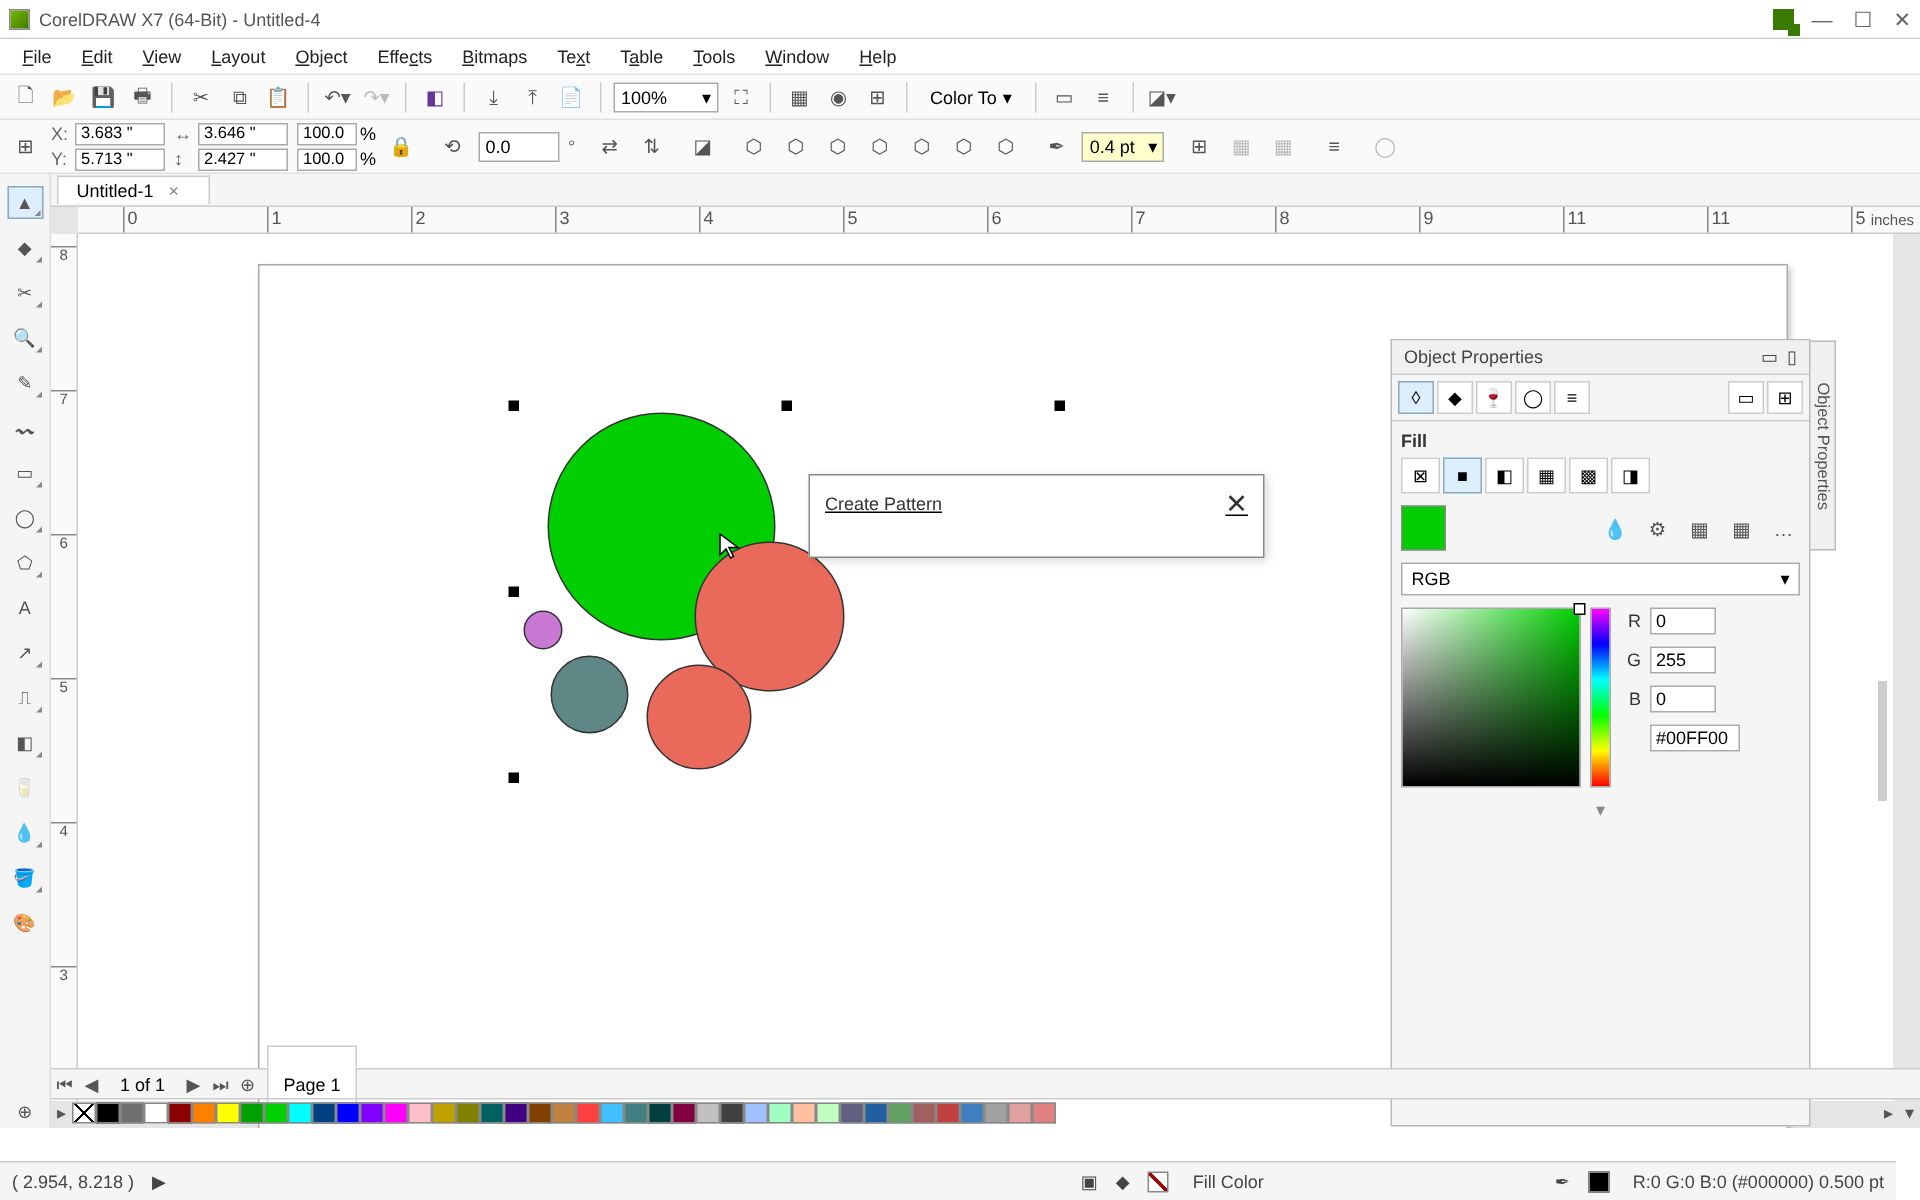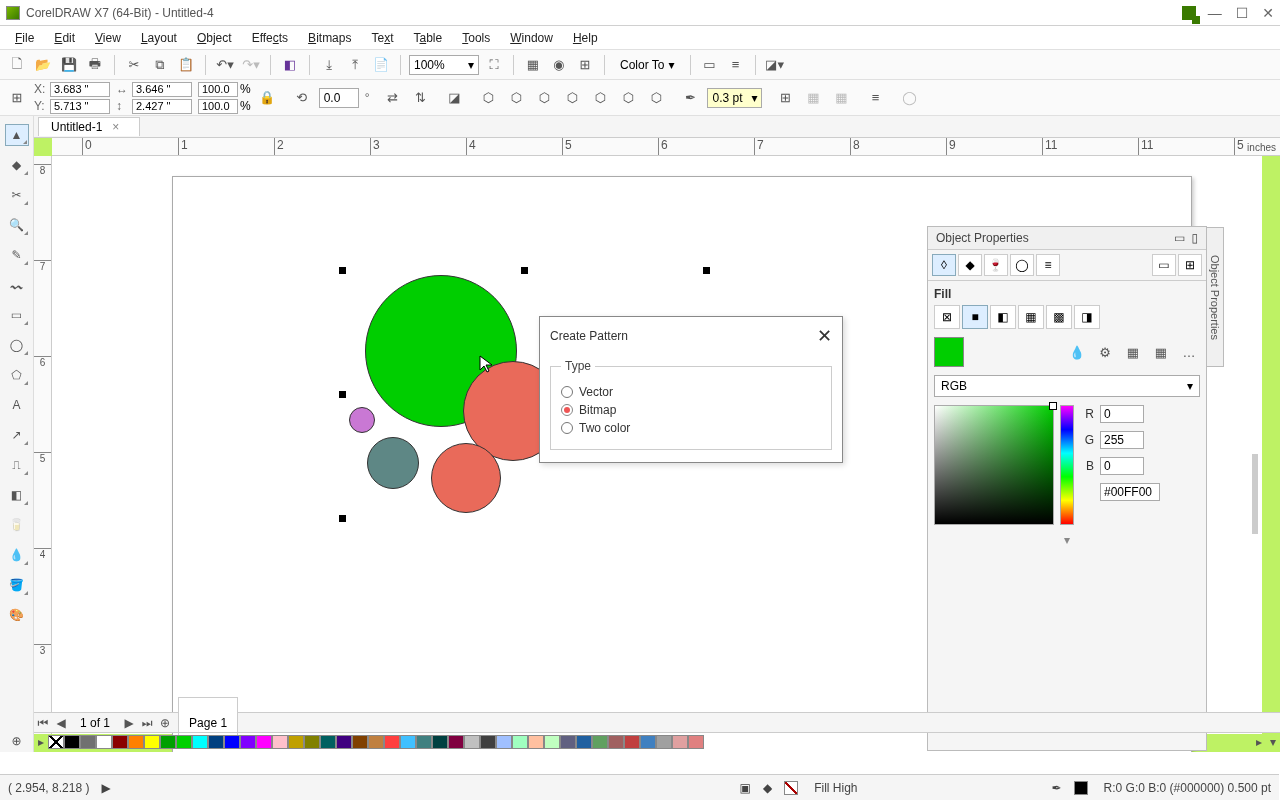--- a/index.html
+++ b/index.html
@@ -36,40 +36,40 @@
 .coordrow input { width: 60px; height: 15px; border: 1px solid #aaa; padding: 0 3px; font-size: 11px; }
 .scl input{width:40px;}
 
 
 .mainarea { position: absolute; top: 116px; bottom: 48px; left: 0; right: 0; display: flex; }
 .toolbox { width: 34px; background: #f5f5f5; border-right: 1px solid #ddd; display: flex; flex-direction: column; align-items: center; padding-top: 8px; gap: 8px; }
 .tool { width: 24px; height: 22px; display: flex; align-items: center; justify-content: center; color: #555; position:relative;}
 .tool.sel{border:1px solid #8ab;background:#def;}
 .tool .corner{position:absolute;right:1px;bottom:1px;width:0;height:0;border-left:4px solid transparent;border-bottom:4px solid #888;}
 
-.workspace { flex: 1; position: relative; background: #bef264; overflow:hidden;}
+.workspace { flex: 1; position: relative; background: #e5e5e5; overflow:hidden;}
 .tabstrip { height: 22px; display: flex; align-items: center; border-bottom: 1px solid #ccc; background:#f5f5f5;}
 .doctab { padding: 2px 20px 2px 12px; background: #fff; border: 1px solid #ccc; border-bottom: none; margin-left: 4px; }
 .doctab .x{color:#888;margin-left:10px;}
 
 .rulerH { position:absolute;top:22px;left:18px;right:0;height:18px;background:#fafafa;border-bottom:1px solid #ccc;font-size:10px;}
 .rulerH .tick{position:absolute;top:0;height:100%;border-left:1px solid #888;padding-left:2px;color:#555;}
 .rulerV { position:absolute;top:40px;left:0;width:18px;bottom:18px;background:#fafafa;border-right:1px solid #ccc;}
 .rulerV .tick{position:absolute;left:0;width:100%;border-top:1px solid #888;text-align:center;color:#555;font-size:10px;}
 .rulerunits{position:absolute;right:4px;top:26px;font-size:10px;color:#555;}
 
 .canvas { position: absolute; top: 40px; left: 18px; right: 18px; bottom: 18px; background: #fff; }
 .page { position: absolute; left: 120px; top: 20px; width: 1020px; height: 650px; background: #fff; border: 1px solid #aaa; box-shadow: 2px 2px 4px rgba(0,0,0,0.2); }
 
 
 .circ{position:absolute;border-radius:50%;border:1px solid #333;}
 .sel-handle{position:absolute;width:7px;height:7px;background:#000;}
 
 
-.dialog { position: absolute; left: 487px; top: 160px; width: 304px; background: #fff; border: 1px solid #888; box-shadow: 2px 2px 6px rgba(0,0,0,0.15); }
+.dialog { position: absolute; left: 487px; top: 160px; width: 304px; background: #fff; border: 1px solid #888; box-shadow: 2px 2px 6px rgba(0,0,0,0.15); text-decoration: underline; }
 .dialog .dtitle { padding: 8px 10px; font-size: 12px; color: #333; display:flex;justify-content:space-between;align-items:center;}
 .dialog .dtitle .x { font-size: 18px; cursor:pointer;}
 .dialog .dbody { padding: 4px 10px 12px; }
 .dialog .groups { display: flex; gap: 8px; }
 .dialog fieldset { border: 1px solid #ccc; padding: 8px 10px 10px; flex:1;}
 .dialog legend { padding: 0 4px; color: #444; font-size:12px;}
 .dialog label { display: flex; align-items: center; gap: 6px; margin: 4px 0; color:#333;}
 .dialog input[type=radio]{width:12px;height:12px;}
 .dialog .hint { margin: 10px 2px; color: #333; line-height: 1.3; }
 .dialog .btns { display: flex; justify-content: flex-end; gap: 8px; }
@@ -224,39 +224,39 @@
         <span>%</span>
       </div>
     <div class="coordrow">
         <input value="100.0" style="">
         <span>%</span>
       </div>
   </div>
   <div class="tbtn">🔒</div>
   <div class="sep"></div>
   <div class="tbtn">⟲</div>
-  <input style="width: 40px; height: 20px; border: 1px solid rgb(170, 170, 170); padding: 0px 4px;" value="0.0">
+  <input style="width: 54px; height: 20px; border: 1px solid rgb(170, 170, 170); padding: 0px 4px;" value="0.0">
   <span style="color:#666;">°</span>
   <div class="sep"></div>
   <div class="tbtn">⇄</div>
   <div class="tbtn">⇅</div>
   <div class="sep"></div>
   <div class="tbtn">◪</div>
   <div class="sep"></div>
   <div class="tbtn">⬡</div>
   <div class="tbtn">⬡</div>
   <div class="tbtn">⬡</div>
   <div class="tbtn">⬡</div>
   <div class="tbtn">⬡</div>
   <div class="tbtn">⬡</div>
   <div class="tbtn">⬡</div>
   <div class="sep"></div>
   <div class="tbtn">✒</div>
   <div class="outlinesel">
-      <span>0.3 pt</span>
+      <span>0.4 pt</span>
       <span>▾</span>
     </div>
   <div class="sep"></div>
   <div class="tbtn">⊞</div>
   <div class="tbtn dim">▦</div>
   <div class="tbtn dim">▦</div>
   <div class="sep"></div>
   <div class="tbtn">≡</div>
   <div class="sep"></div>
   <div class="tbtn dim">◯</div>
@@ -338,35 +338,20 @@
         </div>
       </div>
 
       <div class="dialog">
         <div class="dtitle">
           <span>Create Pattern</span>
           <span class="x">✕</span>
         </div>
         <div class="dbody">
           <div class="groups">
-            <fieldset>
-              <legend>Type</legend>
-              <label>
-                  <input type="radio" style="">
-                  <span>Vector</span>
-                </label>
-              <label>
-                  <input type="radio" class="checked" style="">
-                  <span>Bitmap</span>
-                </label>
-              <label>
-                  <input type="radio" style="">
-                  <span>Two color</span>
-                </label>
-            </fieldset>
           </div>
         </div>
       </div>
 
       <div class="oprops">
         <div class="optitle">
           <span>Object Properties</span>
           <span><span style="margin-right:6px;">▭</span><span>▯</span></span>
         </div>
         <div class="opttabs">
@@ -490,25 +475,25 @@
             <span class="sw" style="background: rgb(224, 160, 160);"></span>
             <span class="sw" style="background: rgb(224, 128, 128);"></span>
           </span>
         <span class="arrow" style="margin-left:auto;">▸</span>
         <span class="arrow">▾</span>
       </div>
     </div>
   </div>
 </div>
 
-<div class="sb" style="position:absolute;left:0;right:1px;bottom:0;justify-content:space-between;">
+<div class="sb" style="position:absolute;left:0;right:16px;bottom:0;justify-content:space-between;">
   <span class="coord">( 2.954, 8.218 )</span>
   <span>▶</span>
   <span class="spacer"></span>
   <span>▣</span>
   <span>◆</span>
   <span class="nosw2"></span>
-  <span>Fill High</span>
+  <span>Fill Color</span>
   <span style="width:170px;"></span>
   <span>✒</span>
   <span class="swm"></span>
   <span>R:0 G:0 B:0 (#000000)  0.500 pt</span>
 </div>
 
 </body></html>

